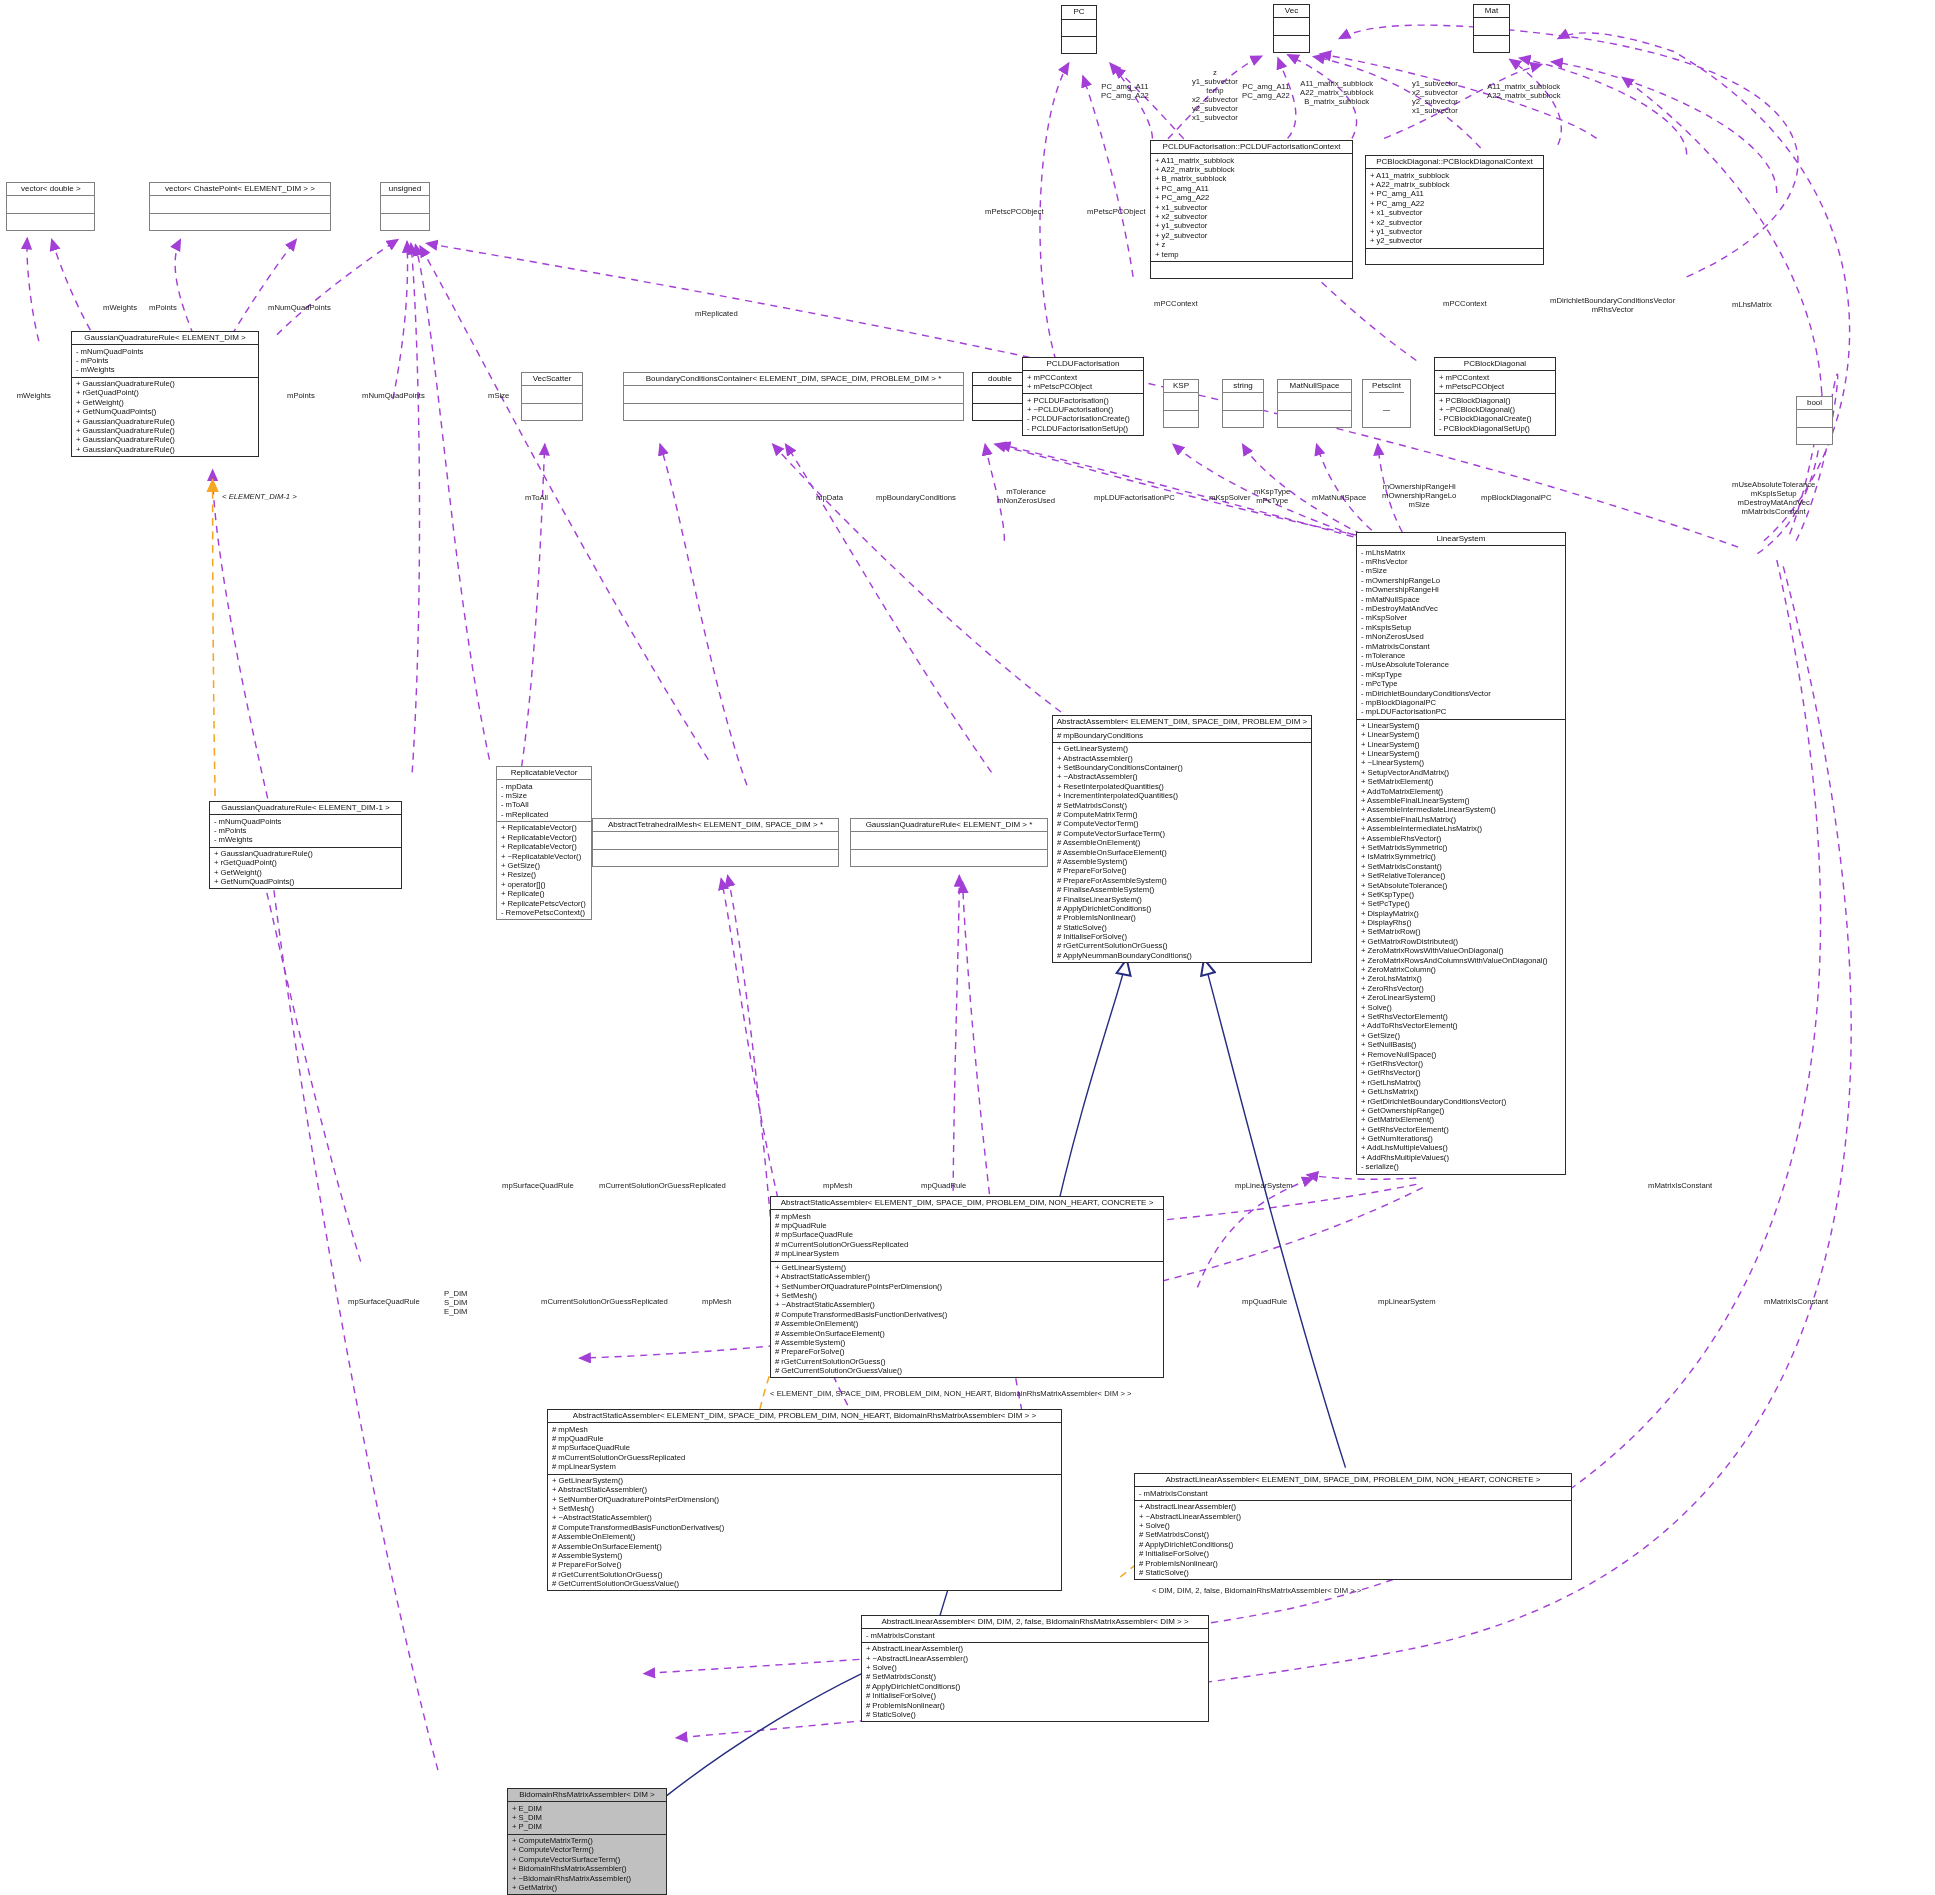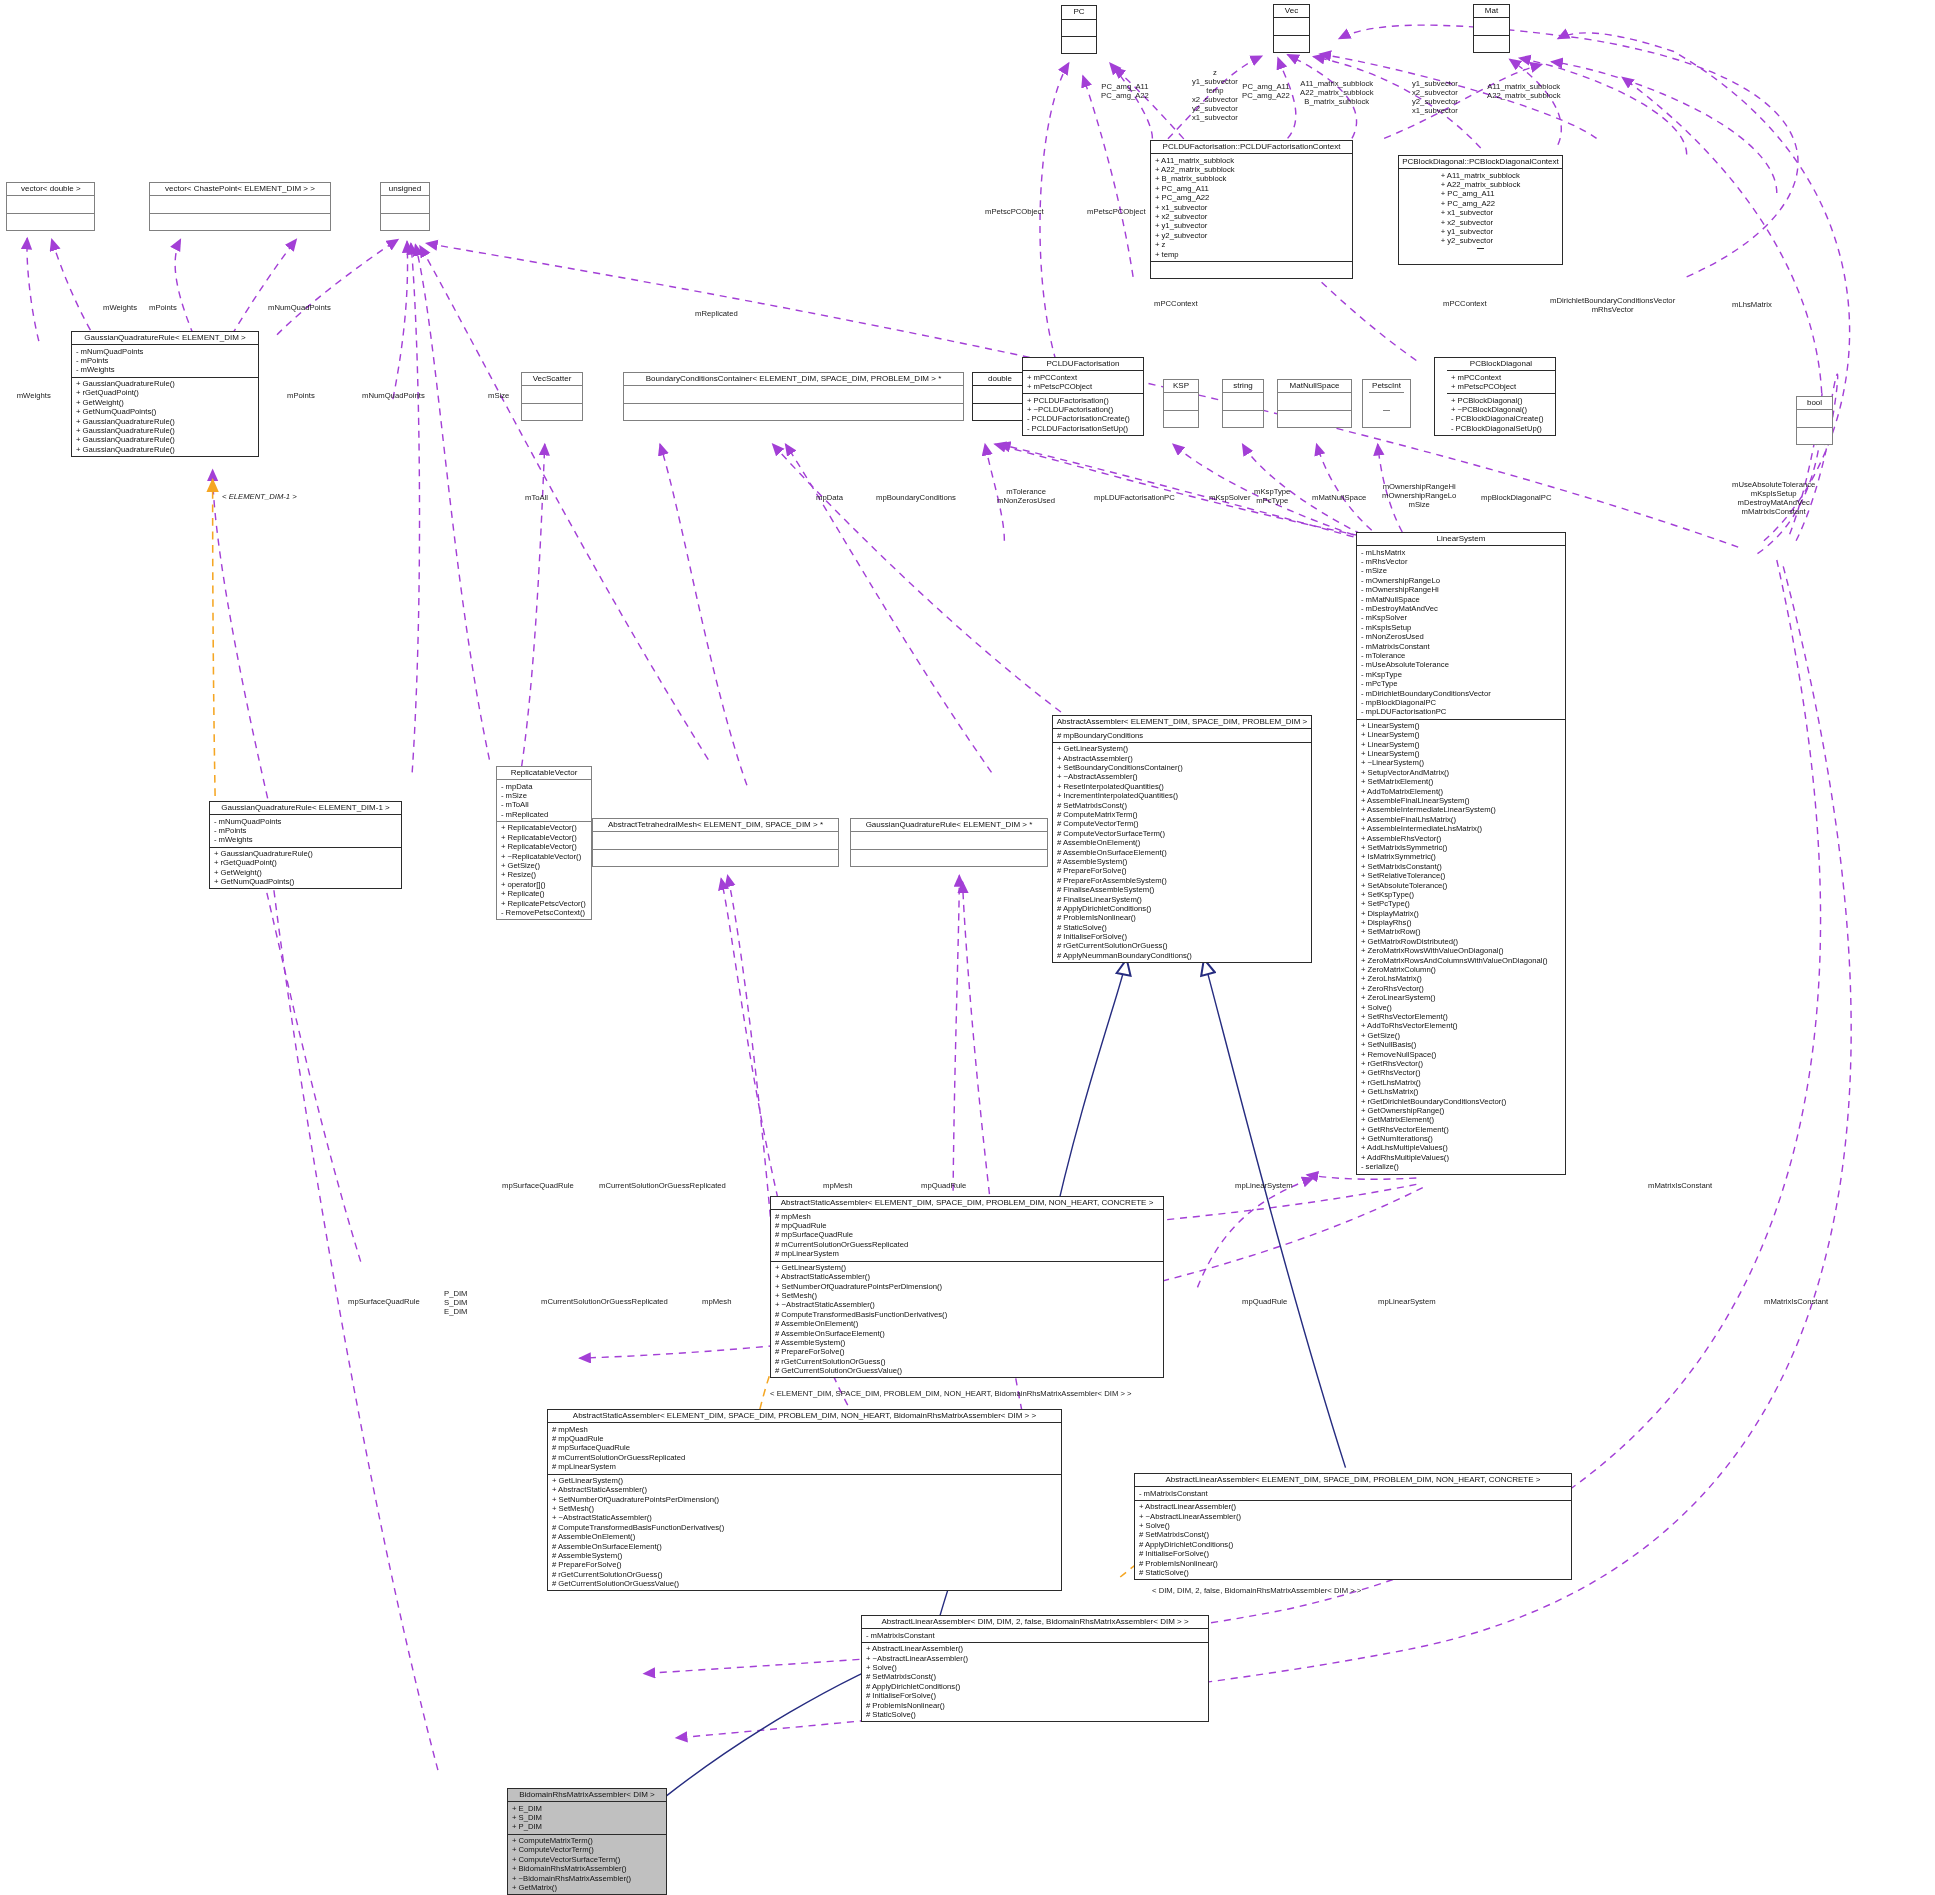--- a/index.html
+++ b/index.html
@@ -208,21 +208,21 @@
       <div>+ x1_subvector</div>
       <div>+ x2_subvector</div>
       <div>+ y1_subvector</div>
       <div>+ y2_subvector</div>
       <div>+ z</div>
       <div>+ temp</div>
     </div>
     <div class="compart empty"></div>
   </div>
 
-  <div class="node thick" style="left:1398px; top:155px; width:165px;align-items:center;">
+  <div class="node thick" style="left:1365px; top:155px; width:179px;">
     <div class="title">PCBlockDiagonal::PCBlockDiagonalContext</div>
     <div class="compart">
       <div>+ A11_matrix_subblock</div>
       <div>+ A22_matrix_subblock</div>
       <div>+ PC_amg_A11</div>
       <div>+ PC_amg_A22</div>
       <div>+ x1_subvector</div>
       <div>+ x2_subvector</div>
       <div>+ y1_subvector</div>
       <div>+ y2_subvector</div>
@@ -298,21 +298,21 @@
     <div class="compart empty"></div>
     <div class="compart empty"></div>
   </div>
 
   <div class="node" style="left:1362px; top:379px; width:49px;align-items:center;">
     <div class="title">PetscInt</div>
     <div class="compart empty"></div>
     <div class="compart empty"></div>
   </div>
 
-  <div class="node thick" style="left:1434px; top:357px; width:122px;padding-left:12px;">
+  <div class="node thick" style="left:1434px; top:357px; width:122px;">
     <div class="title">PCBlockDiagonal</div>
     <div class="compart">
       <div>+ mPCContext</div>
       <div>+ mPetscPCObject</div>
     </div>
     <div class="compart">
       <div>+ PCBlockDiagonal()</div>
       <div>+ ~PCBlockDiagonal()</div>
       <div>- PCBlockDiagonalCreate()</div>
       <div>- PCBlockDiagonalSetUp()</div>

